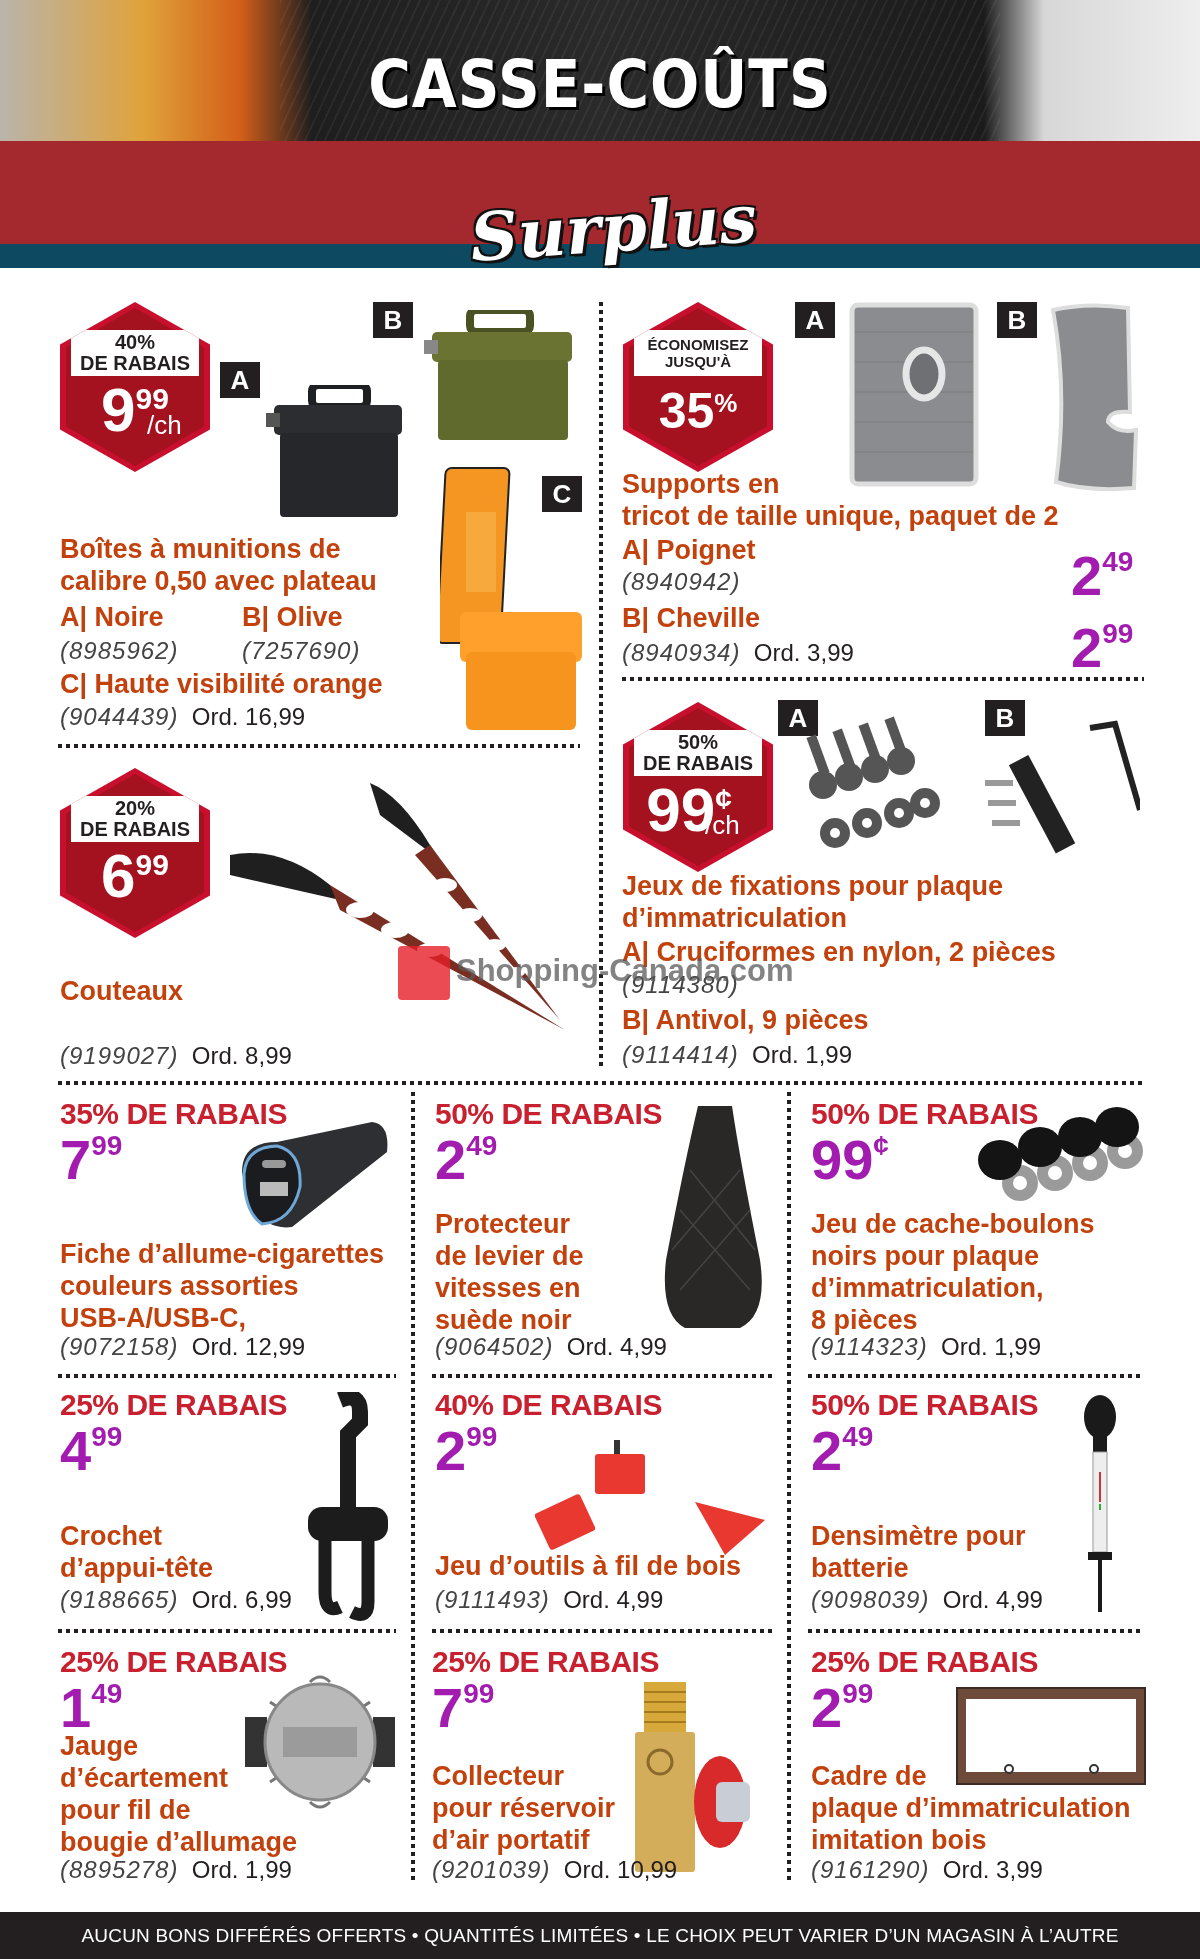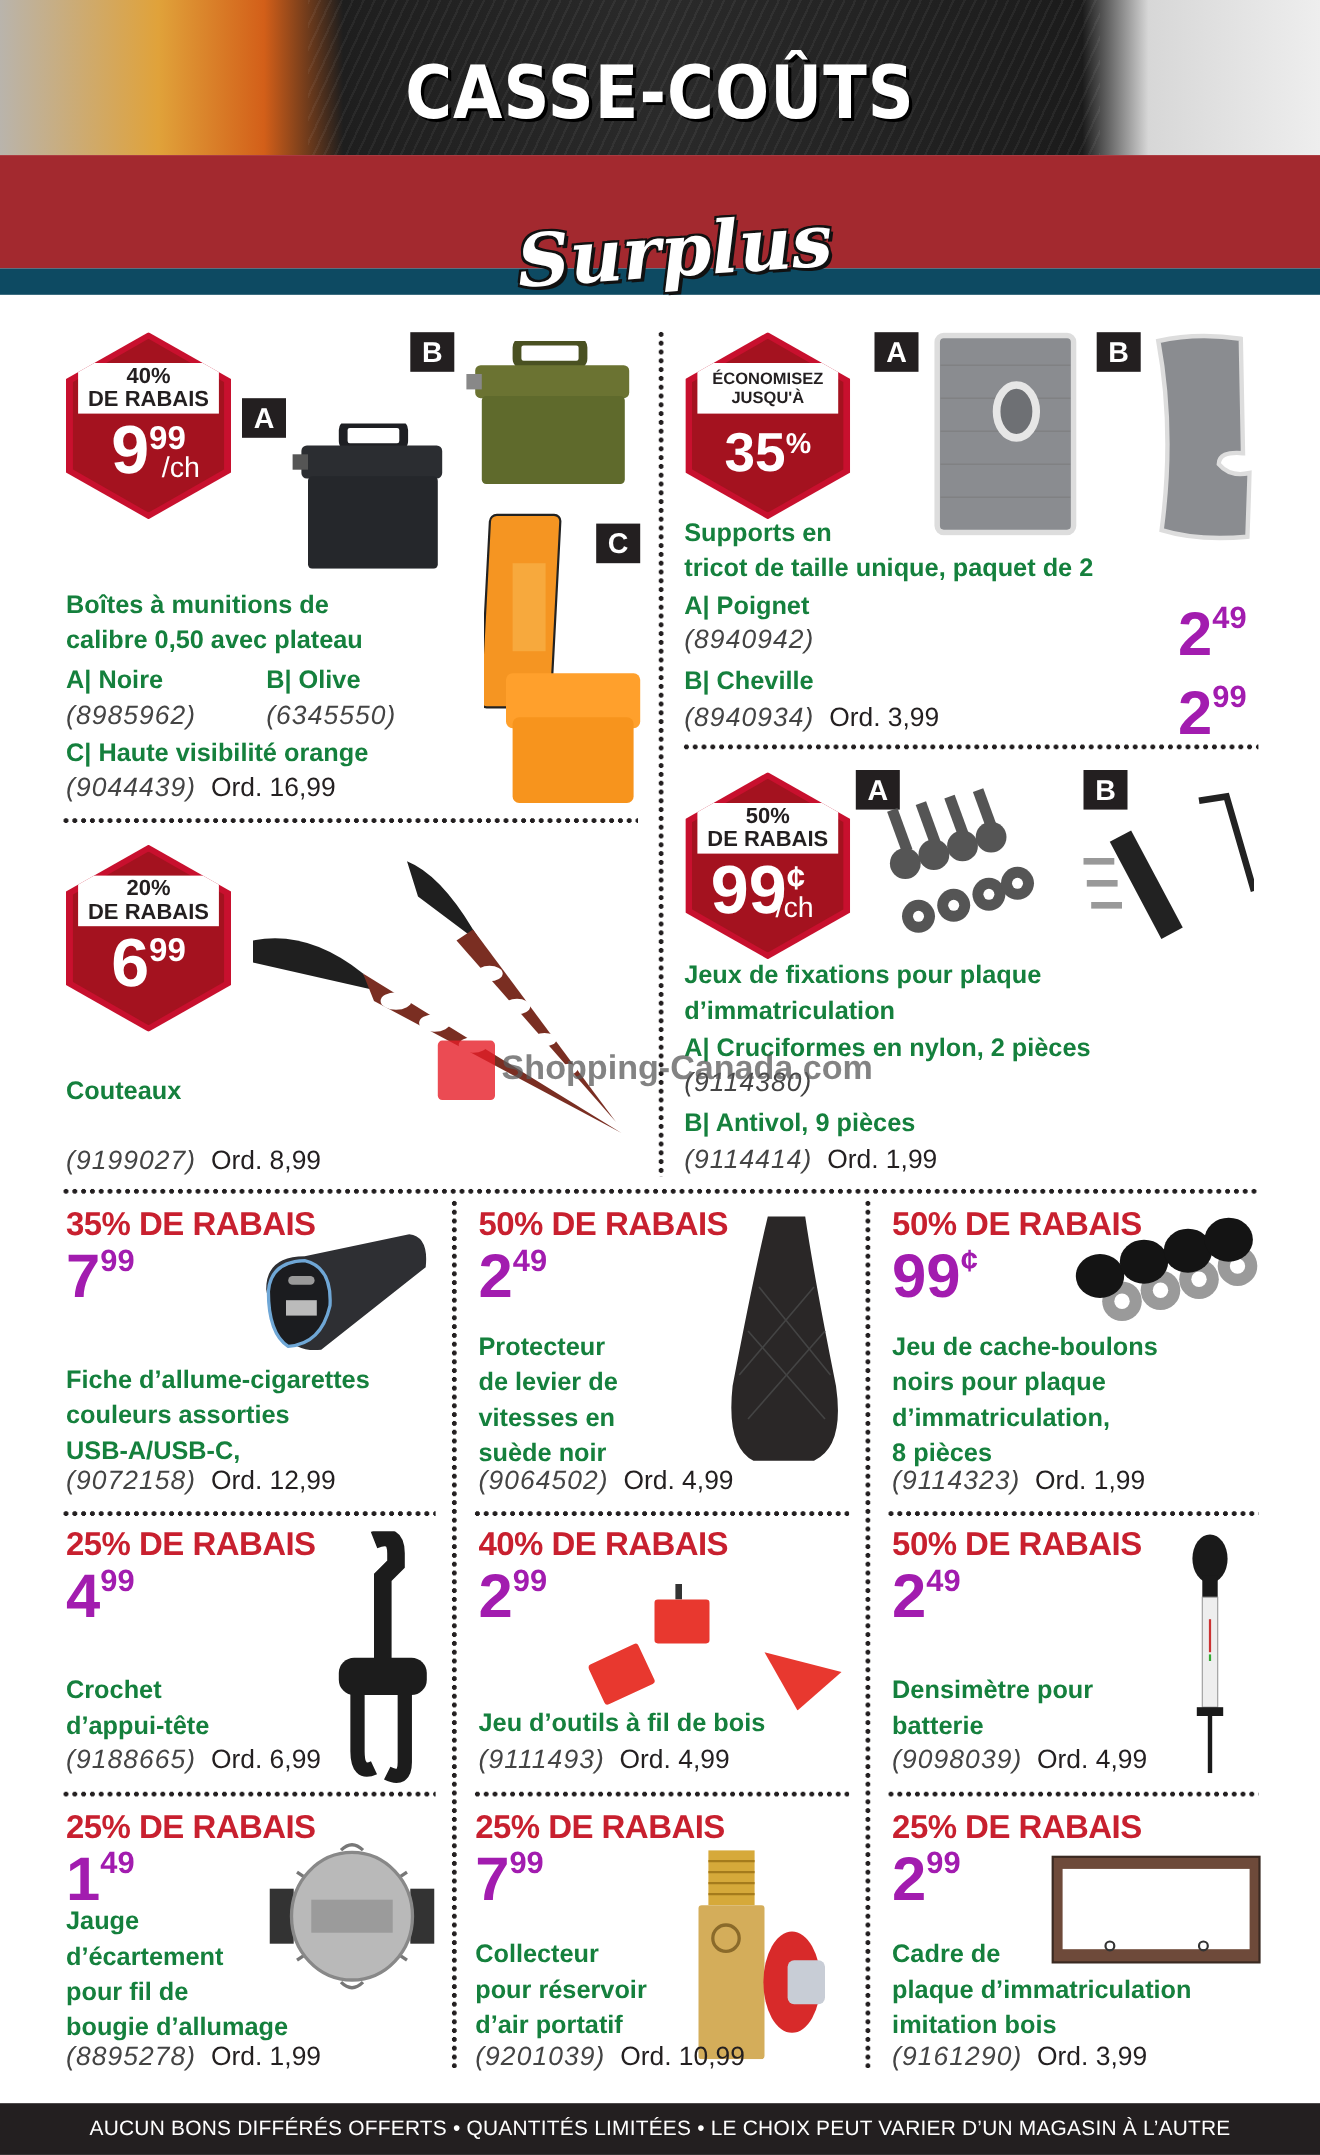--- a/index.html
+++ b/index.html
@@ -18,21 +18,21 @@
   .hex .hex-inner { position: absolute; left: 6px; top: 6px; right: 6px; bottom: 6px; clip-path: polygon(50% 0, 100% 25%, 100% 75%, 50% 100%, 0 75%, 0 25%); background: #a4121f; }
   .hex .hex-top { position: absolute; left: 11px; right: 11px; top: 28px; height: 46px; background: #fff; color: #231f20; text-align: center; font-size: 20px; line-height: 21px; font-weight: bold; padding-top: 2px; }
   .hex .hex-top.small { font-size: 15px; line-height: 17px; }
   .hex .hex-price { position: absolute; left: 0; right: 0; top: 78px; text-align: center; color: #fff; font-weight: bold; }
   .hex .big { font-size: 62px; line-height: 60px; }
   .hex sup { font-size: 30px; vertical-align: top; position: relative; top: 2px; }
   .hex .per { position: absolute; font-size: 26px; font-weight: normal; }
 
   .letter { position: absolute; width: 40px; height: 36px; background: #231f20; color: #fff; font-weight: bold; font-size: 26px; text-align: center; line-height: 36px; }
 
-  .title { position: absolute; font-weight: bold; font-size: 23px; line-height: 32px; color: #15803d; }
+  .title { position: absolute; font-weight: bold; font-size: 27px; line-height: 32px; color: #c2410c; }
   .sku { position: absolute; font-size: 24px; line-height: 30px; color: #231f20; }
   .sku i { font-style: italic; letter-spacing: 1px; color: #444; }
   .disc { position: absolute; font-weight: bold; font-size: 30px; color: #c8202f; letter-spacing: -0.5px; }
   .price { position: absolute; font-weight: bold; color: #a21caf; }
   .price .d { font-size: 56px; line-height: 56px; }
   .price sup { font-size: 28px; vertical-align: top; position: relative; top: -2px; }
 
   .img { position: absolute; }
   .watermark { position: absolute; left: 398px; top: 946px; font-weight: bold; font-size: 31px; color: rgba(90,90,90,0.75); }
   .watermark .bag { display: inline-block; width: 52px; height: 54px; background: rgba(230,30,40,0.8); border-radius: 4px; vertical-align: middle; margin-right: 6px; position: relative; }
@@ -101,21 +101,21 @@
         <rect x="26" y="190" width="110" height="78" rx="6" fill="#f7941d"></rect>
       </svg>
   </div>
   <div class="title" style="left:60px; top:533px;">
       <div>Boîtes à munitions de</div>
       <div>calibre 0,50 avec plateau</div>
     </div>
   <div class="title" style="left:60px; top:601px;">A| Noire</div>
   <div class="title" style="left:242px; top:601px;">B| Olive</div>
   <div class="sku" style="left:60px; top:636px;"><i>(8985962)</i></div>
-  <div class="sku" style="left:242px; top:636px;"><i>(6345550)</i></div>
+  <div class="sku" style="left:242px; top:636px;"><i>(7257690)</i></div>
   <div class="title" style="left:60px; top:668px;">C| Haute visibilité orange</div>
   <div class="sku" style="left:60px; top:702px;"><i>(9044439)</i>&nbsp; <span>Ord. 16,99</span></div>
 </div>
 
 <div>
   <div class="hex" style="left:623px; top:302px;">
     <div class="hex-inner"></div>
     <div class="hex-top small" style="padding-top:6px;">
         <div>ÉCONOMISEZ</div>
         <div>JUSQU'À</div>

